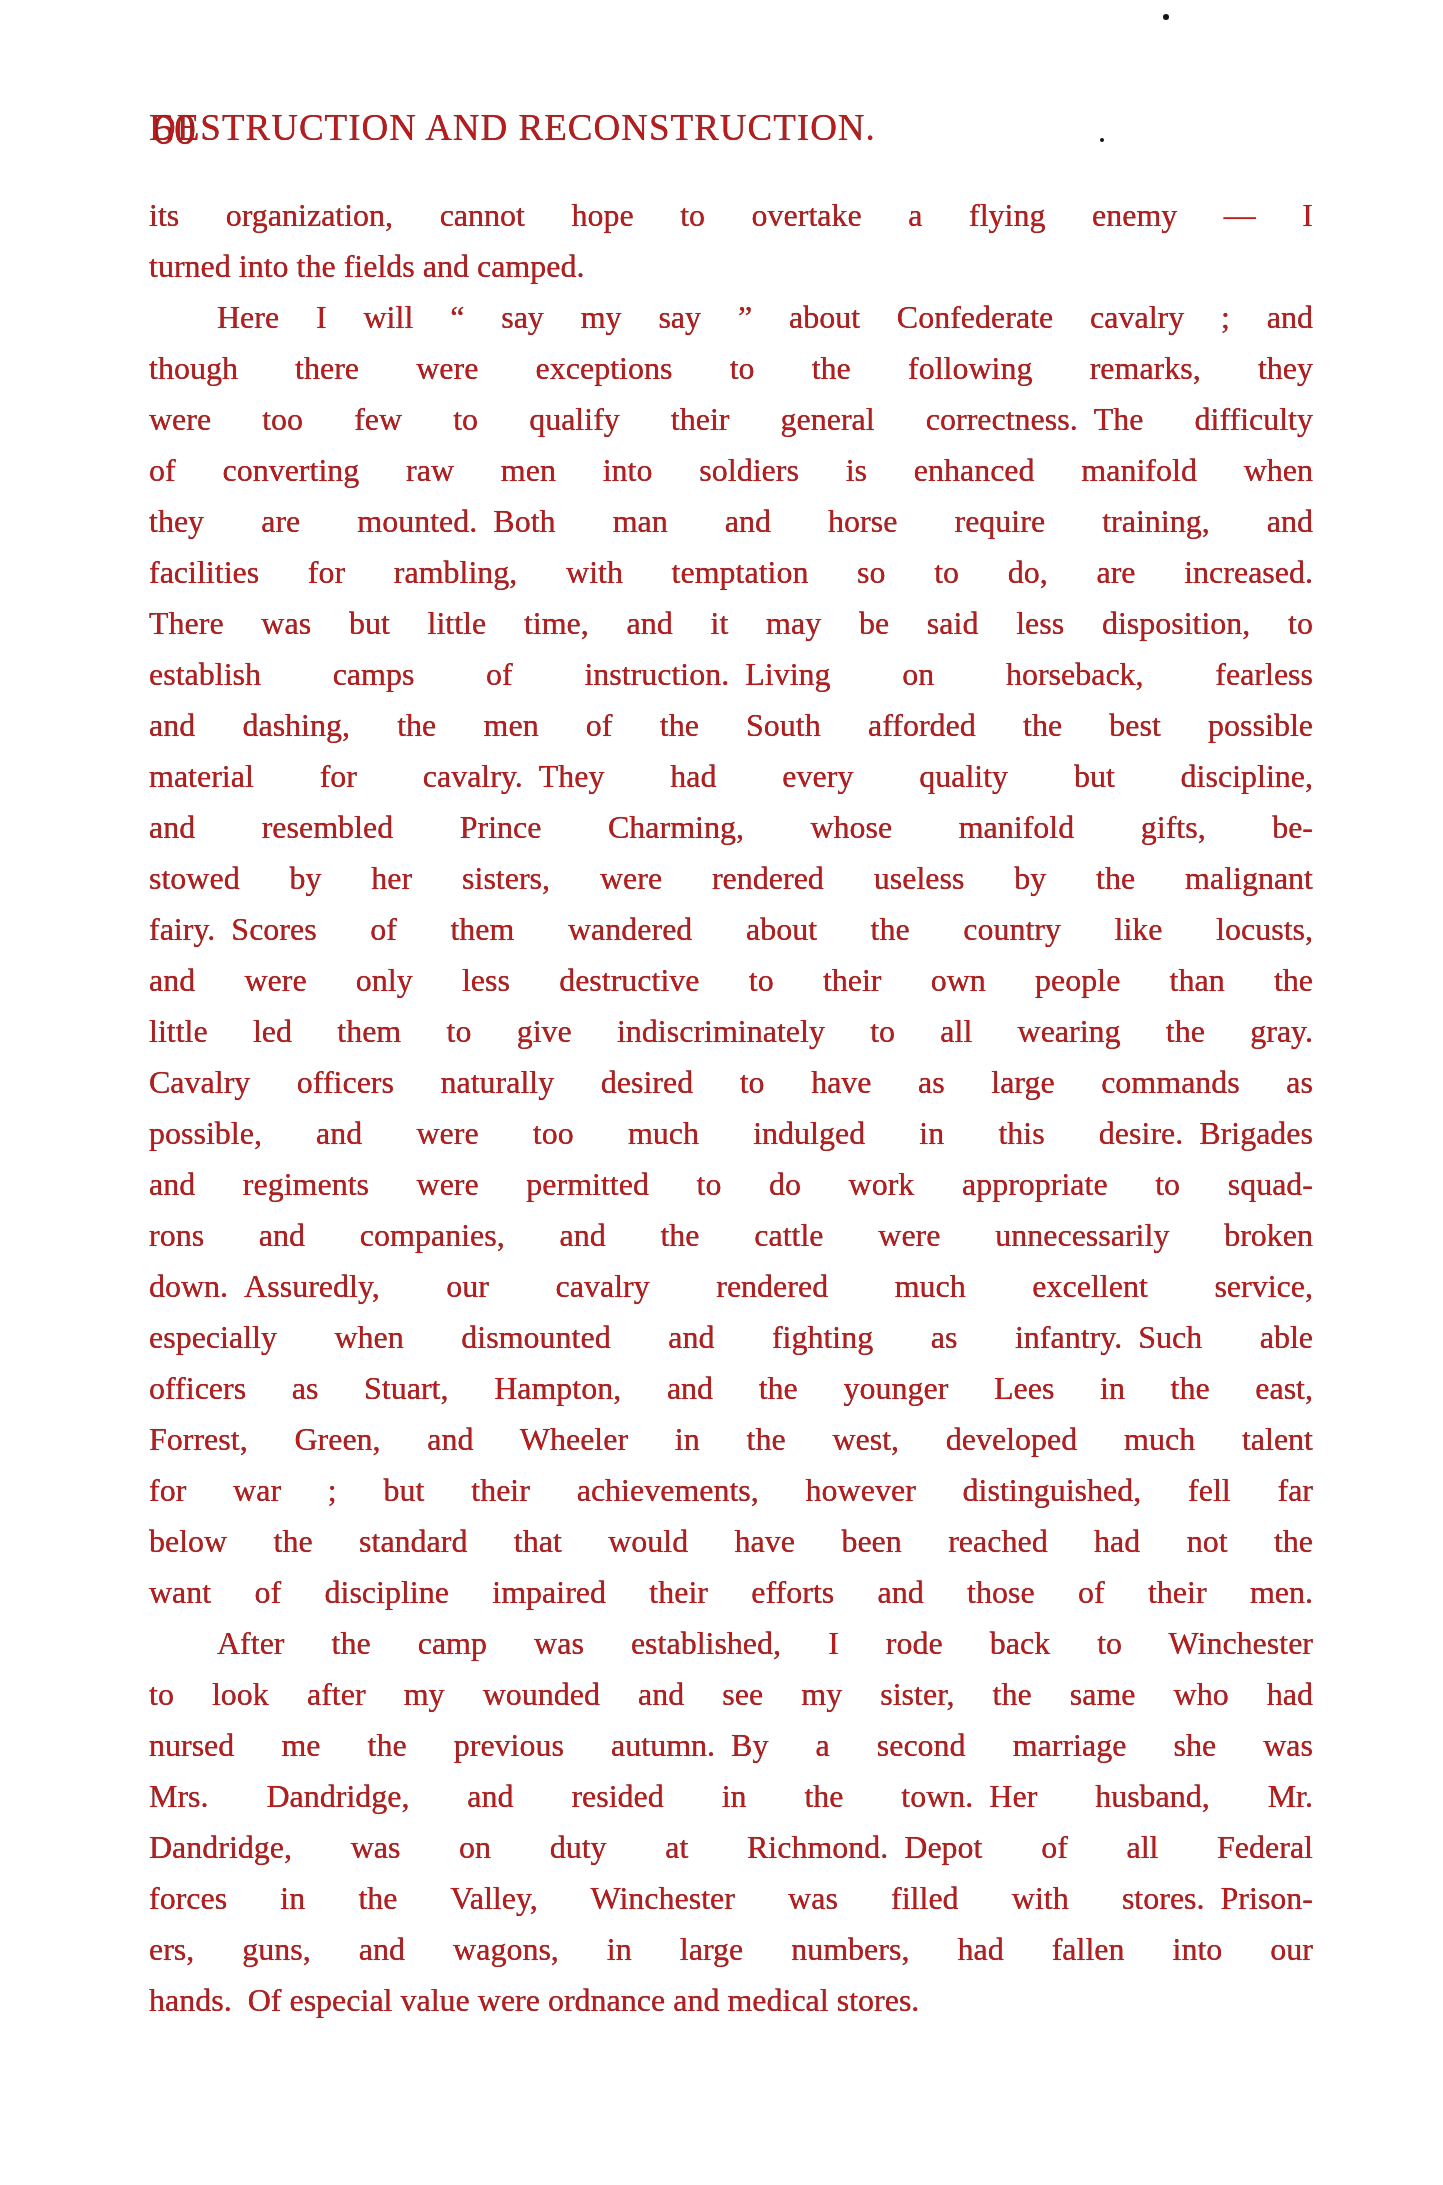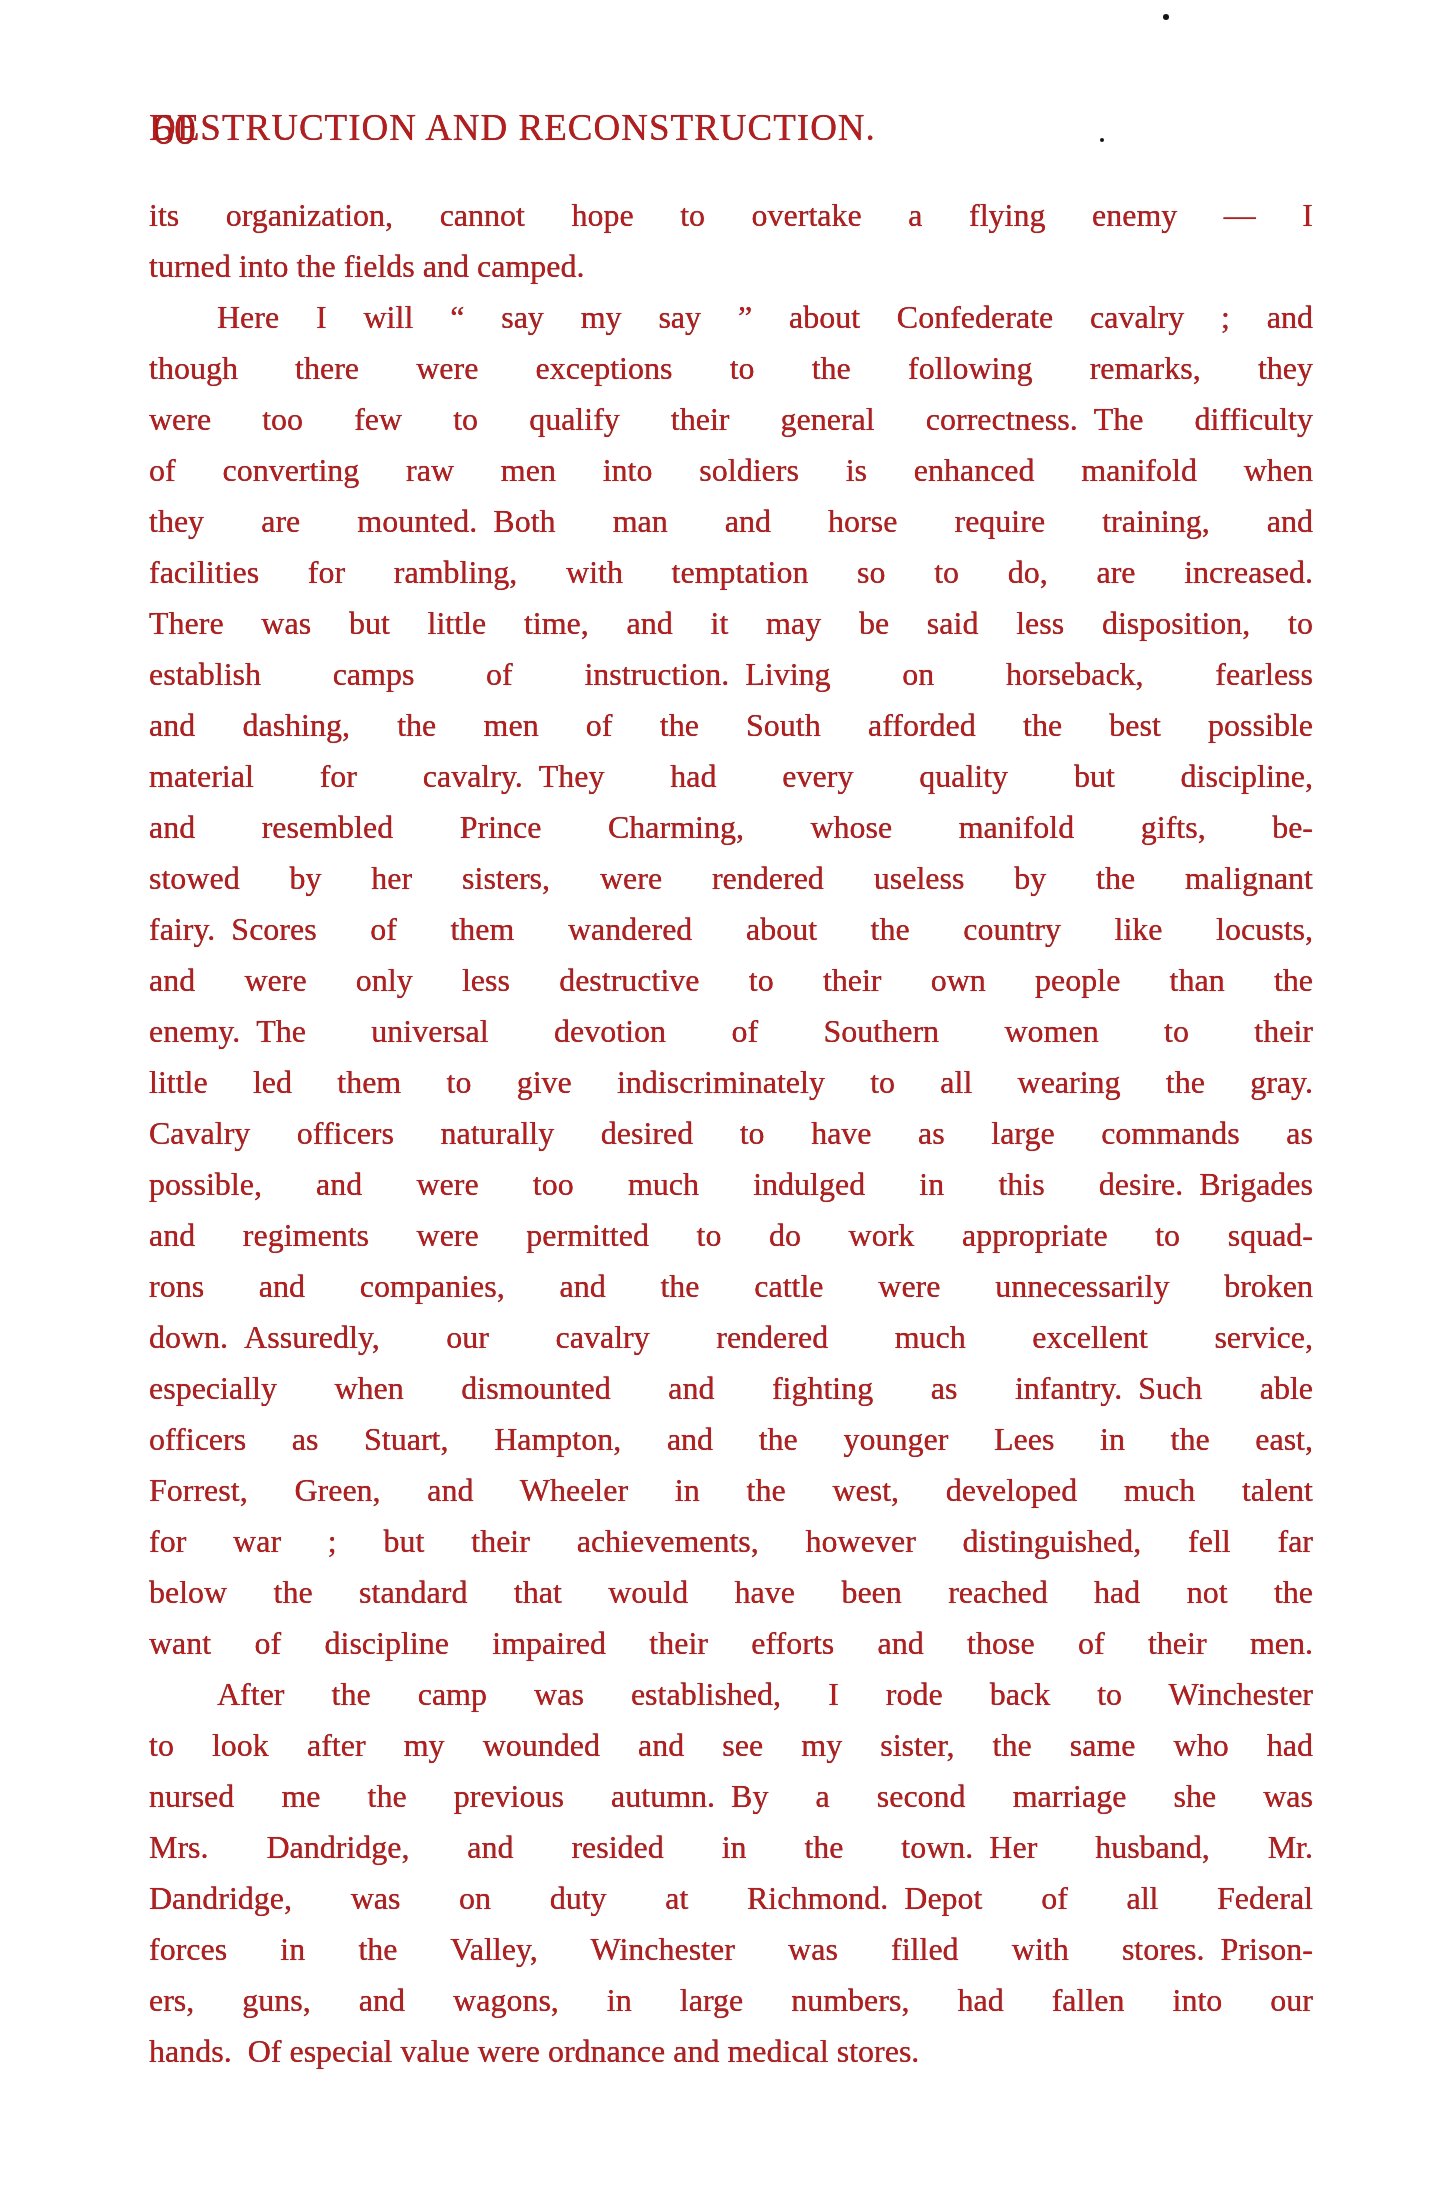--- a/index.html
+++ b/index.html
@@ -77,21 +77,20 @@
       <div class="line">they are mounted. Both man and horse require training, and</div>
       <div class="line">facilities for rambling, with temptation so to do, are increased.</div>
       <div class="line">There was but little time, and it may be said less disposition, to</div>
       <div class="line">establish camps of instruction. Living on horseback, fearless</div>
       <div class="line">and dashing, the men of the South afforded the best possible</div>
       <div class="line">material for cavalry. They had every quality but discipline,</div>
       <div class="line">and resembled Prince Charming, whose manifold gifts, be-</div>
       <div class="line">stowed by her sisters, were rendered useless by the malignant</div>
       <div class="line">fairy. Scores of them wandered about the country like locusts,</div>
       <div class="line">and were only less destructive to their own people than the</div>
-      <div class="line">enemy. The universal devotion of Southern women to their</div>
       <div class="line">little led them to give indiscriminately to all wearing the gray.</div>
       <div class="line">Cavalry officers naturally desired to have as large commands as</div>
       <div class="line">possible, and were too much indulged in this desire. Brigades</div>
       <div class="line">and regiments were permitted to do work appropriate to squad-</div>
       <div class="line">rons and companies, and the cattle were unnecessarily broken</div>
       <div class="line">down. Assuredly, our cavalry rendered much excellent service,</div>
       <div class="line">especially when dismounted and fighting as infantry. Such able</div>
       <div class="line">officers as Stuart, Hampton, and the younger Lees in the east,</div>
       <div class="line">Forrest, Green, and Wheeler in the west, developed much talent</div>
       <div class="line">for war ; but their achievements, however distinguished, fell far</div>

